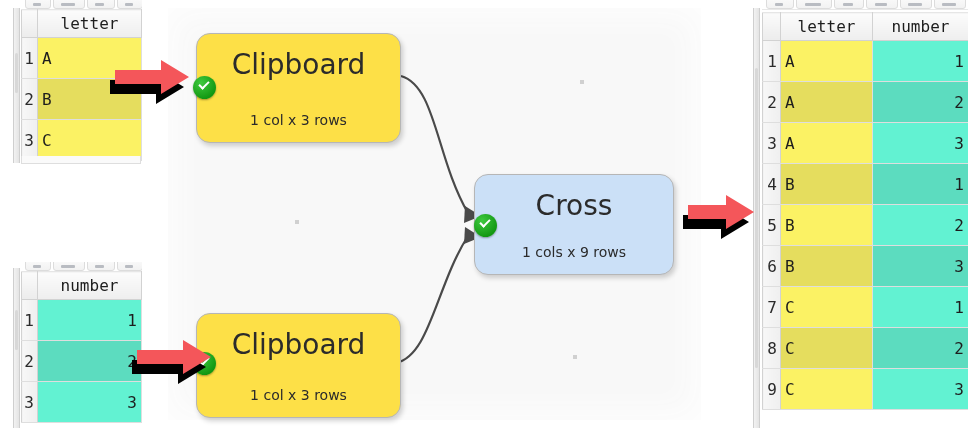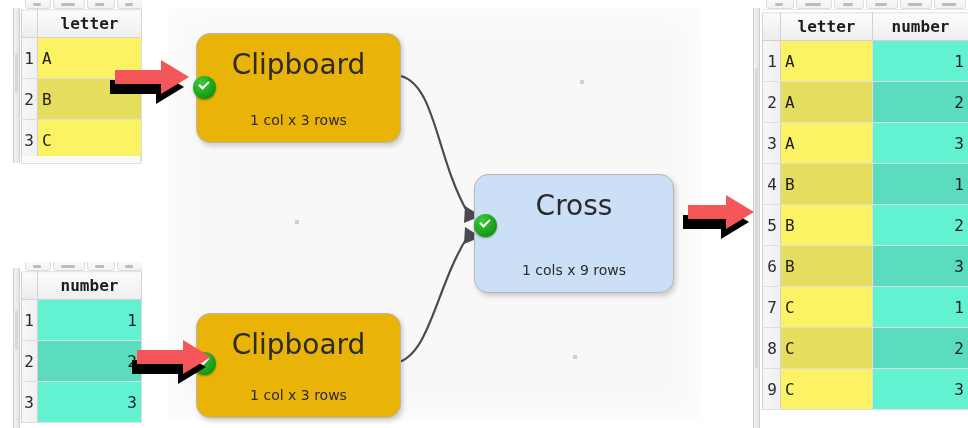--- a/index.html
+++ b/index.html
@@ -70,21 +70,21 @@
     border-collapse: collapse;
     table-layout: fixed;
     font-family: "DejaVu Sans Mono", monospace;
     background: #ffffff;
   }
   .tbl th {
     height: 27px;
     background: linear-gradient(to bottom,#fcfcfc,#eeeeee);
     border: 1px solid #d2d2d2;
     border-top: 1px solid #e6e6e6;
-    font-weight: bold;
+    font-weight: normal;
     font-size: 16px;
     color: #1d1d1d;
     text-align: center;
     padding: 0;
   }
   .tbl th.corner {
     background: linear-gradient(to bottom,#fbfbfb,#ececec);
   }
   .tbl td {
     height: 40px;
@@ -131,21 +131,21 @@
   }
 
   
   .node {
     position: absolute;
     border-radius: 14px;
     border: 1px solid #b6b6b6;
     box-shadow: 2px 3px 5px rgba(0,0,0,0.18);
     box-sizing: border-box;
   }
-  .node.clipboard { background: #eab308; }
+  .node.clipboard { background: #fde047; }
   .node.cross     { background: #cbe0f7; }
   .node-title {
     position: absolute;
     left: 0; right: 0;
     top: 14px;
     text-align: center;
     font-size: 28px;
     color: #2b2b2b;
     font-family: "DejaVu Sans", sans-serif;
   }
@@ -295,21 +295,21 @@
     <div class="node-sub">1 col x 3 rows</div>
   </div>
   <div class="status-badge" style="left:25px;top:68px;"></div>
 
   <div class="node clipboard" style="left:28px;top:305px;width:205px;height:105px;">
     <div class="node-title">Clipboard</div>
     <div class="node-sub">1 col x 3 rows</div>
   </div>
   <div class="status-badge" style="left:25px;top:344px;"></div>
 
-  <div class="node cross" style="left:306px;top:166px;width:200px;height:119px;">
+  <div class="node cross" style="left:306px;top:166px;width:200px;height:101px;">
     <div class="node-title">Cross</div>
     <div class="node-sub">1 cols x 9 rows</div>
   </div>
   <div class="status-badge" style="left:306px;top:206px;"></div>
 </div>
 
 <div class="scroll-rail" style="left:753px;top:8px;height:420px;">
   <div class="rail-thumb" style="top:60px;height:300px;"></div>
 </div>
 

